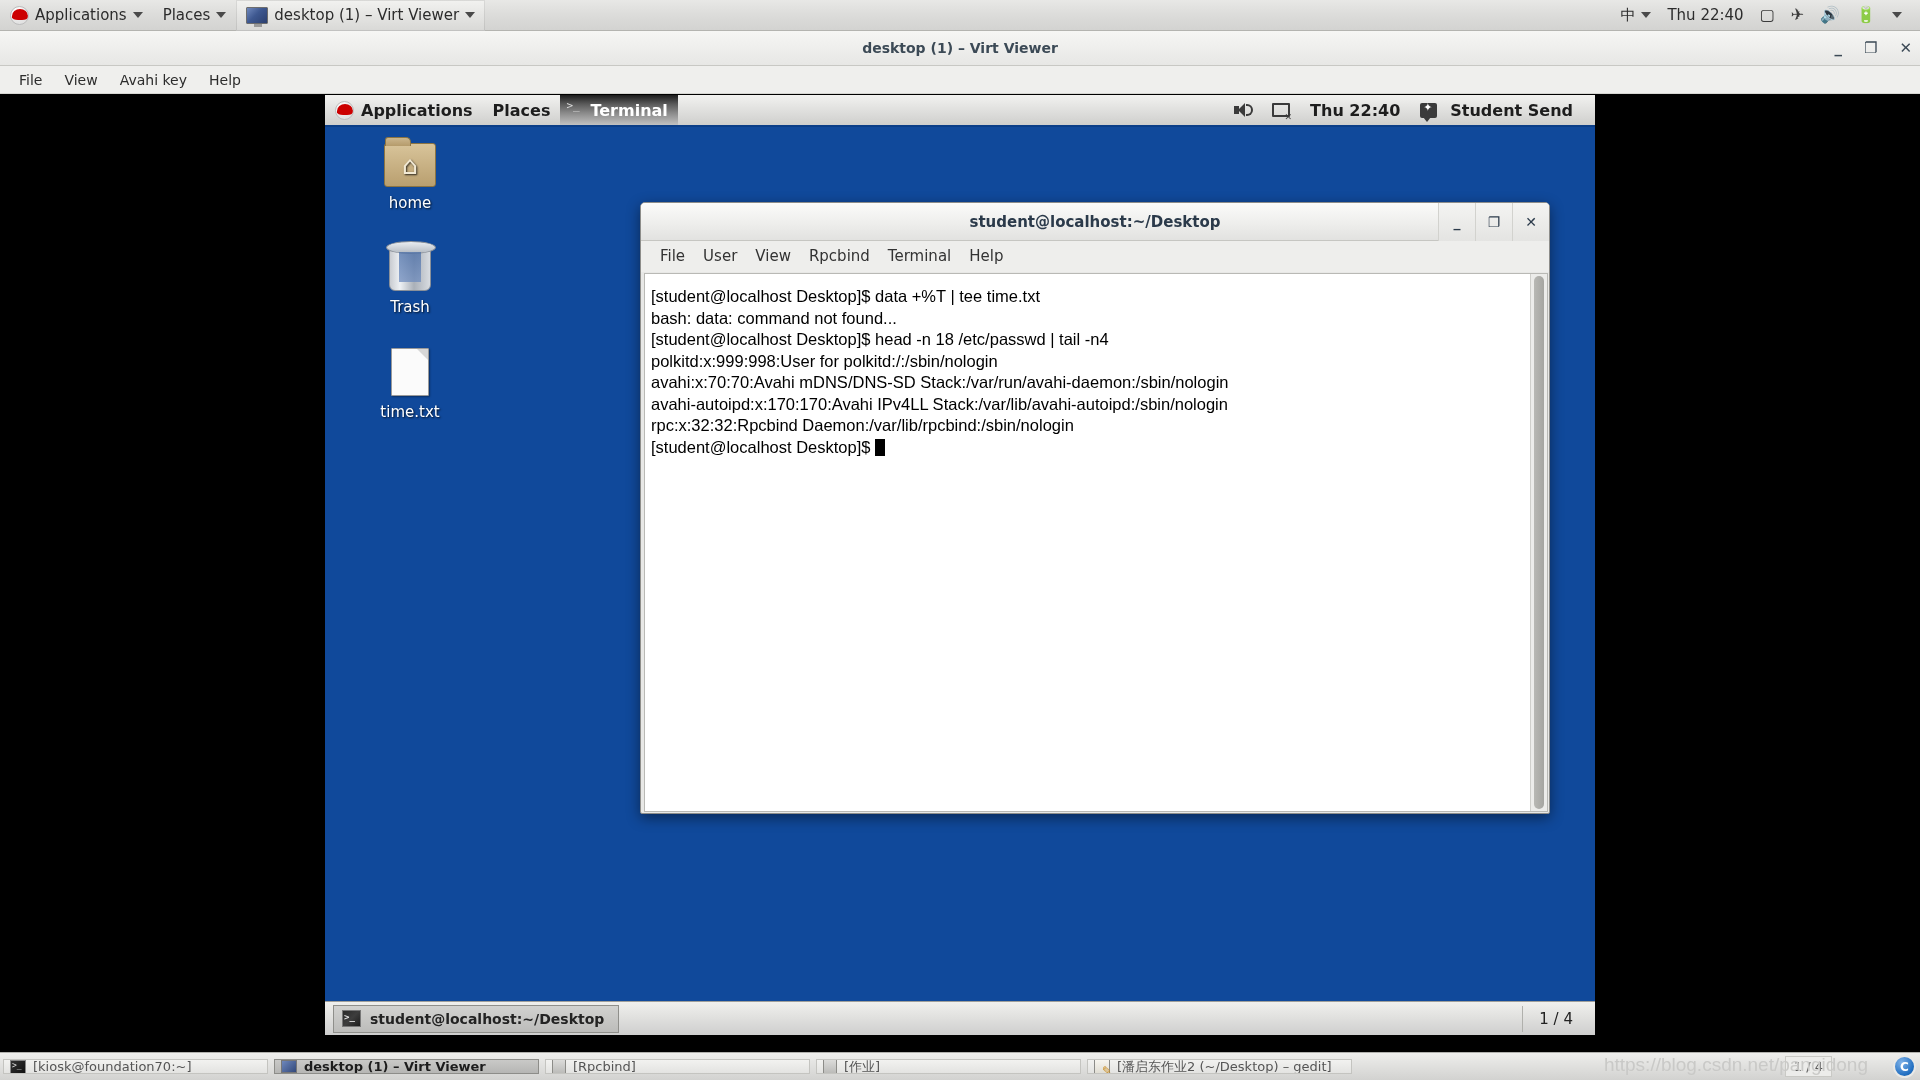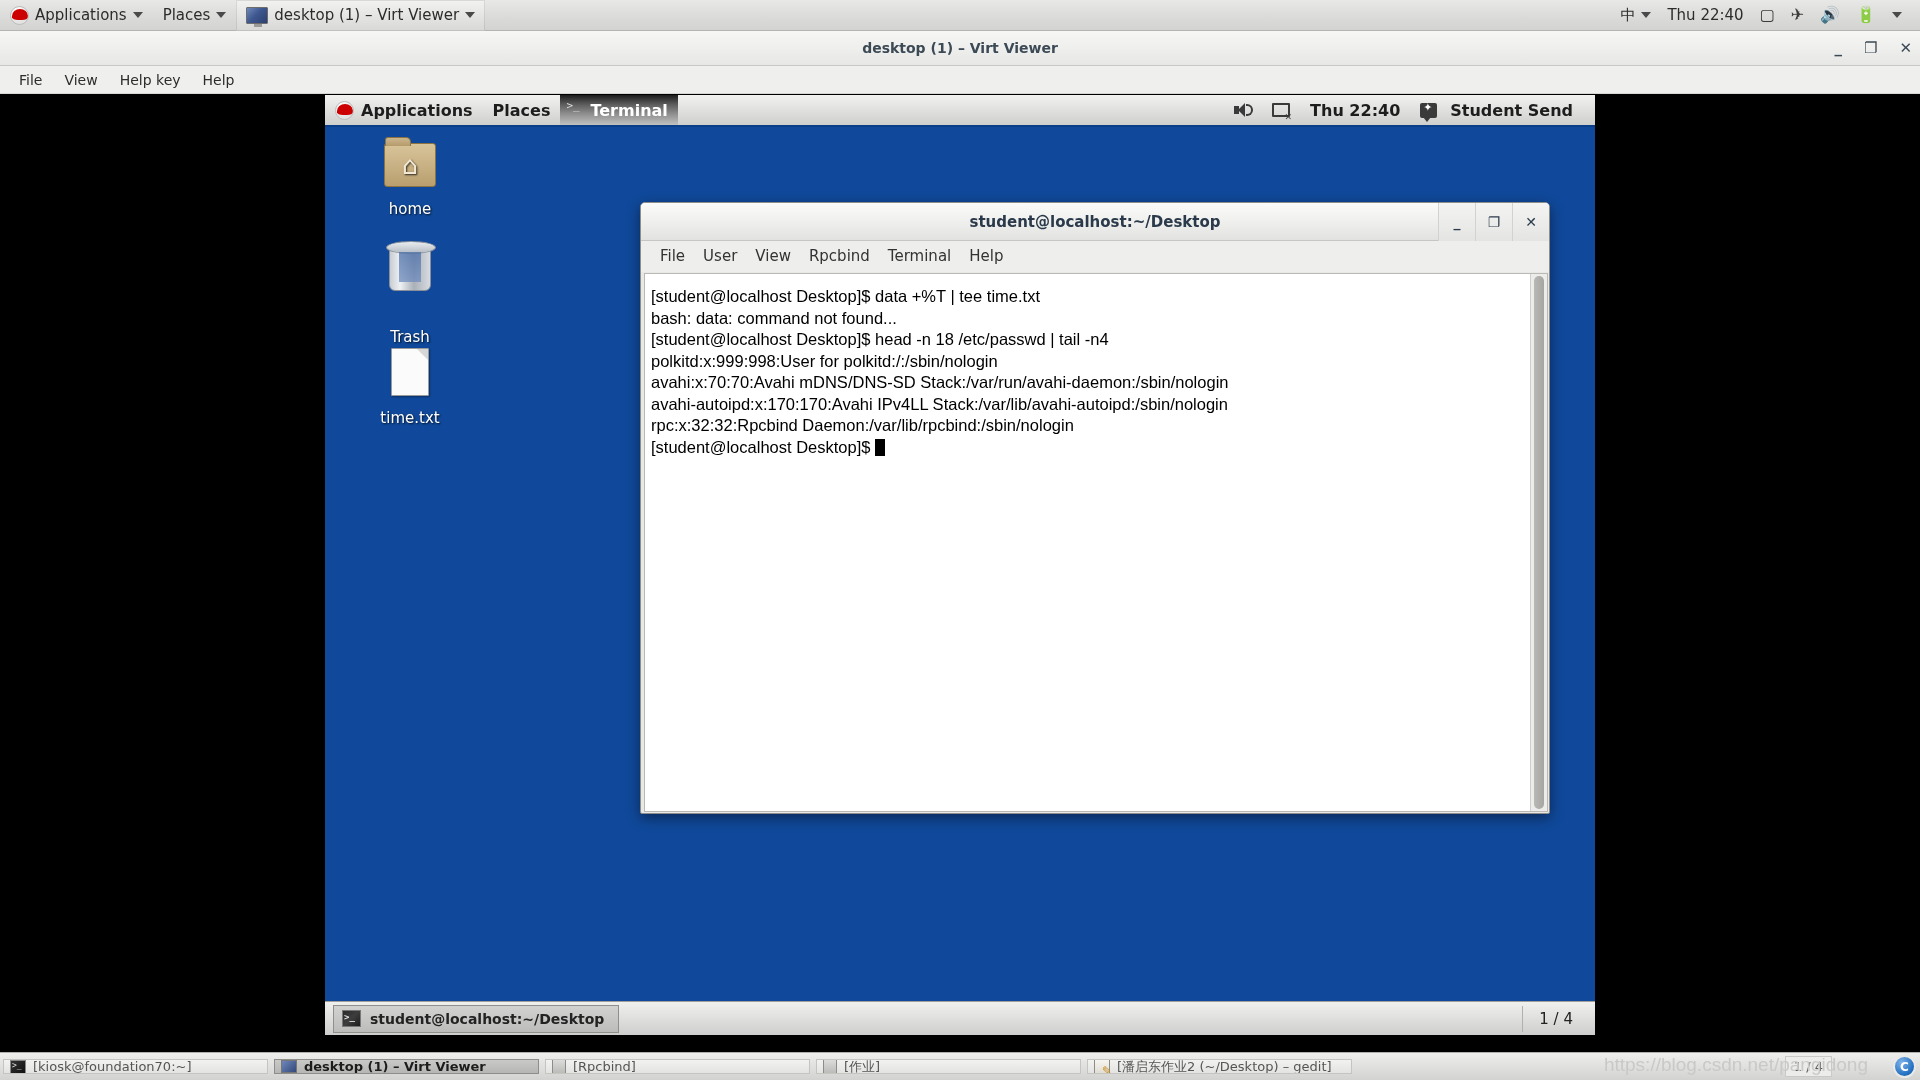--- a/index.html
+++ b/index.html
@@ -163,21 +163,21 @@
     border-top: 5px solid #3a3a3a;
   }
 
   
   .desk-icon {
     position: absolute; width: 110px;
     display: flex; flex-direction: column; align-items: center;
     color: #ffffff; font-size: 15px;
     text-shadow: 1px 1px 2px rgba(0,0,0,0.8);
   }
-  .desk-icon .label { margin-top: 13px; }
+  .desk-icon .label { margin-top: 7px; }
   .ic-home {
     width: 52px; height: 44px; position: relative;
     background: linear-gradient(to bottom, #d8c49a, #b99f6f);
     border: 1px solid #8c7442; border-radius: 3px;
   }
   .ic-home::before {
     content: ""; position: absolute; left: 0; top: -7px;
     width: 24px; height: 8px;
     background: linear-gradient(to bottom, #cbb68d, #b59b6b);
     border: 1px solid #8c7442; border-bottom: none;
@@ -431,21 +431,21 @@
   <div id="vv-win-buttons">
     <span>_</span>
     <span>❐</span>
     <span>✕</span>
   </div>
 </div>
 
 <div id="vv-menubar">
   <div>File</div>
   <div>View</div>
-  <div>Help key</div>
+  <div>Avahi key</div>
   <div>Help</div>
 </div>
 
 <div id="vv-canvas">
 
   <div id="vm">
 
     <div id="vm-panel">
       <div class="vmp-item">
         <span class="rh-logo"></span>
@@ -475,21 +475,21 @@
         </div>
       </div>
     </div>
 
     <div class="desk-icon" style="left:30px; top:48px;">
       <span class="ic-home">
           <span class="glyph">⌂</span>
         </span>
       <span class="label">home</span>
     </div>
-    <div class="desk-icon" style="left:30px; top:150px;gap:24px;">
+    <div class="desk-icon" style="left:30px; top:150px;">
       <span class="ic-trash">
           <span class="innerb"></span>
         </span>
       <span class="label">Trash</span>
     </div>
     <div class="desk-icon" style="left:30px; top:253px;align-items:center;">
       <span class="ic-file"></span>
       <span class="label">time.txt</span>
     </div>
 

